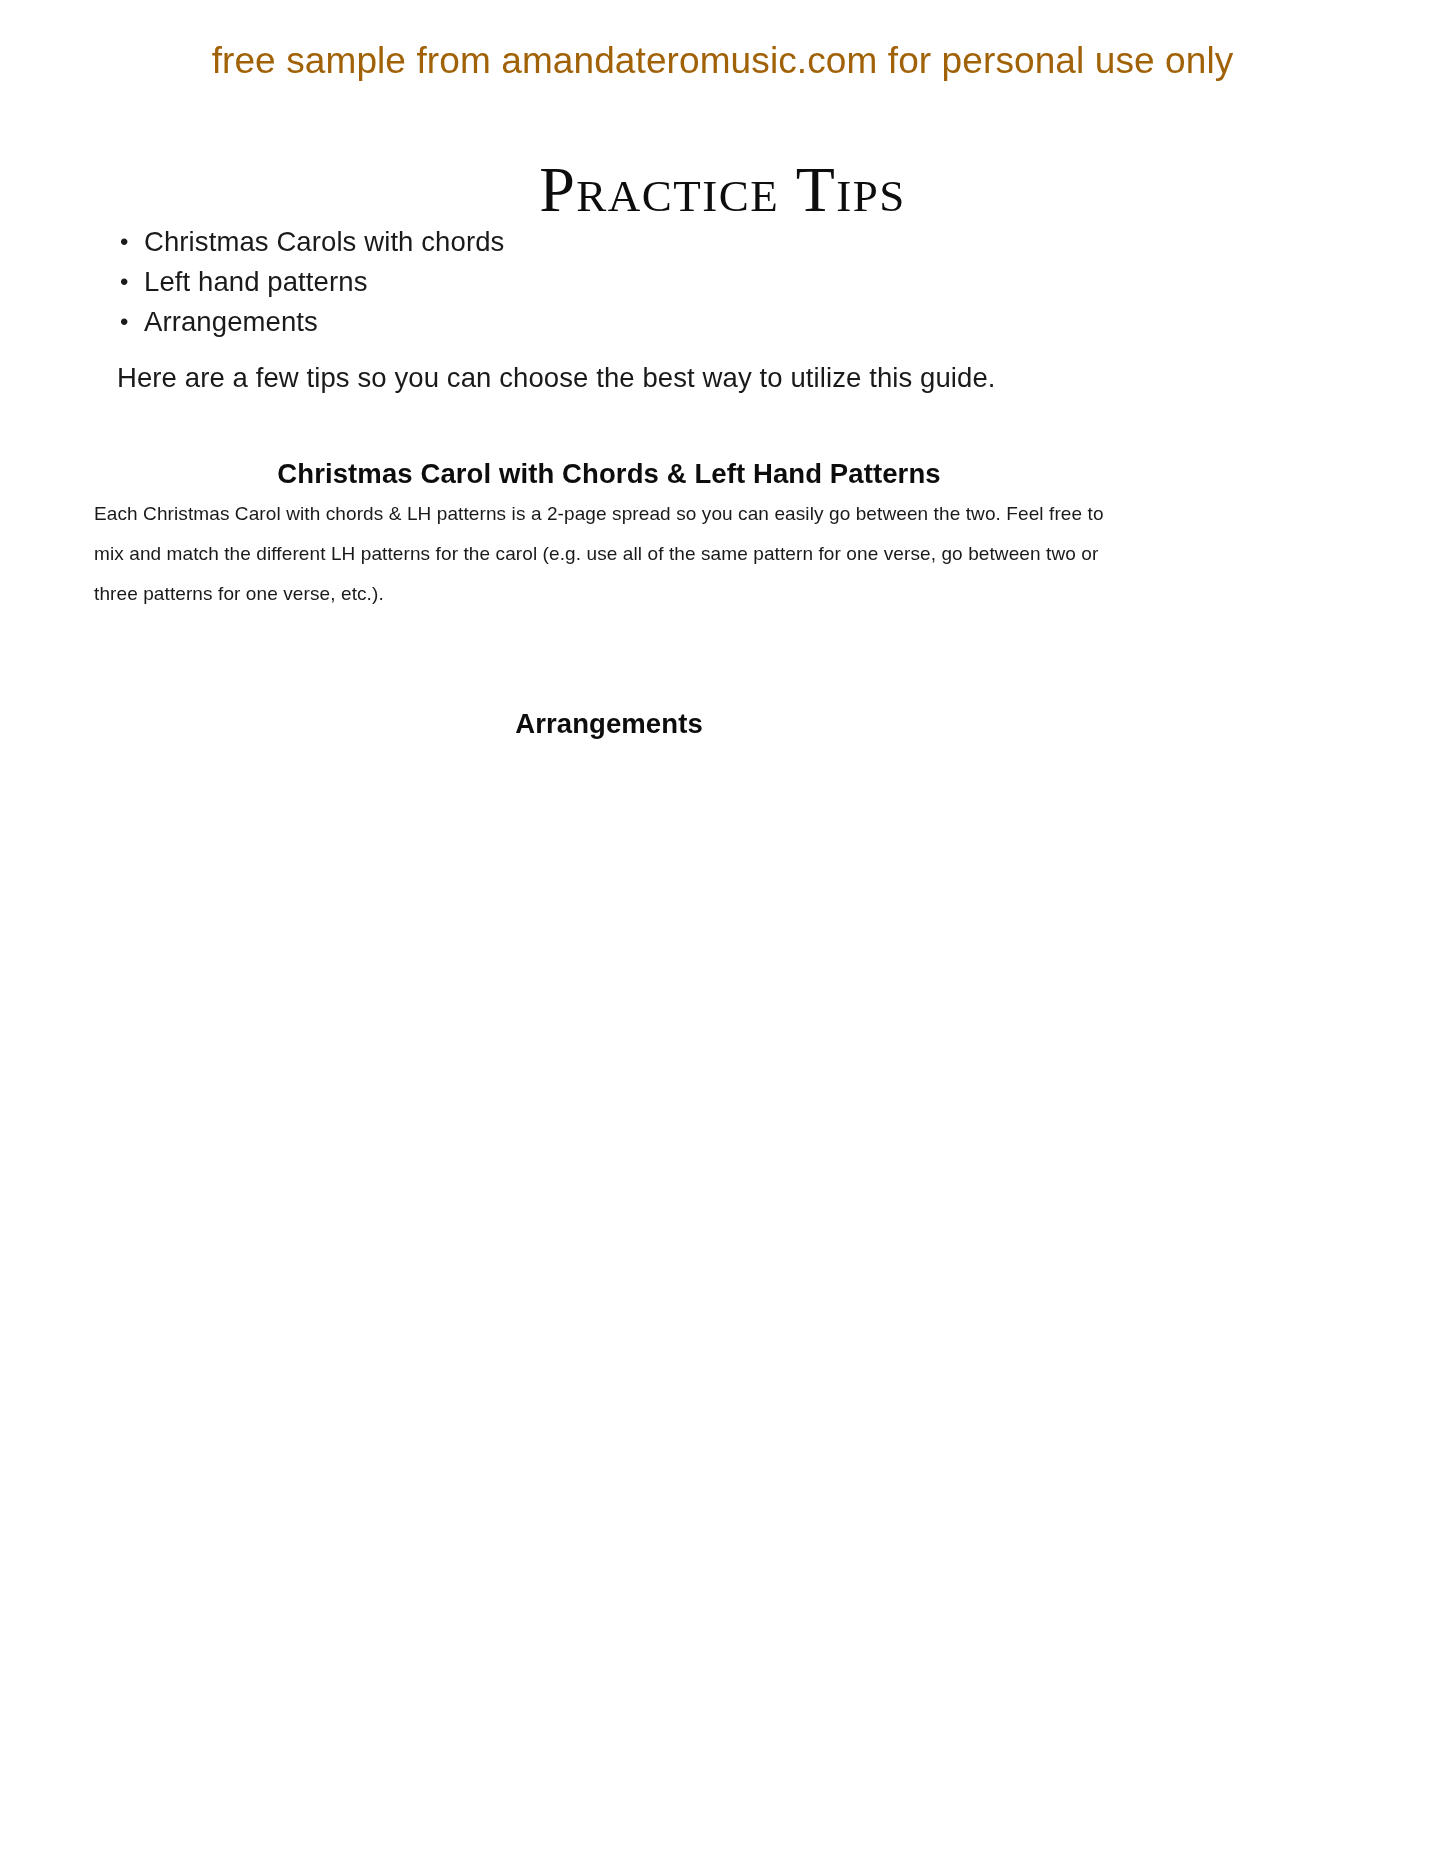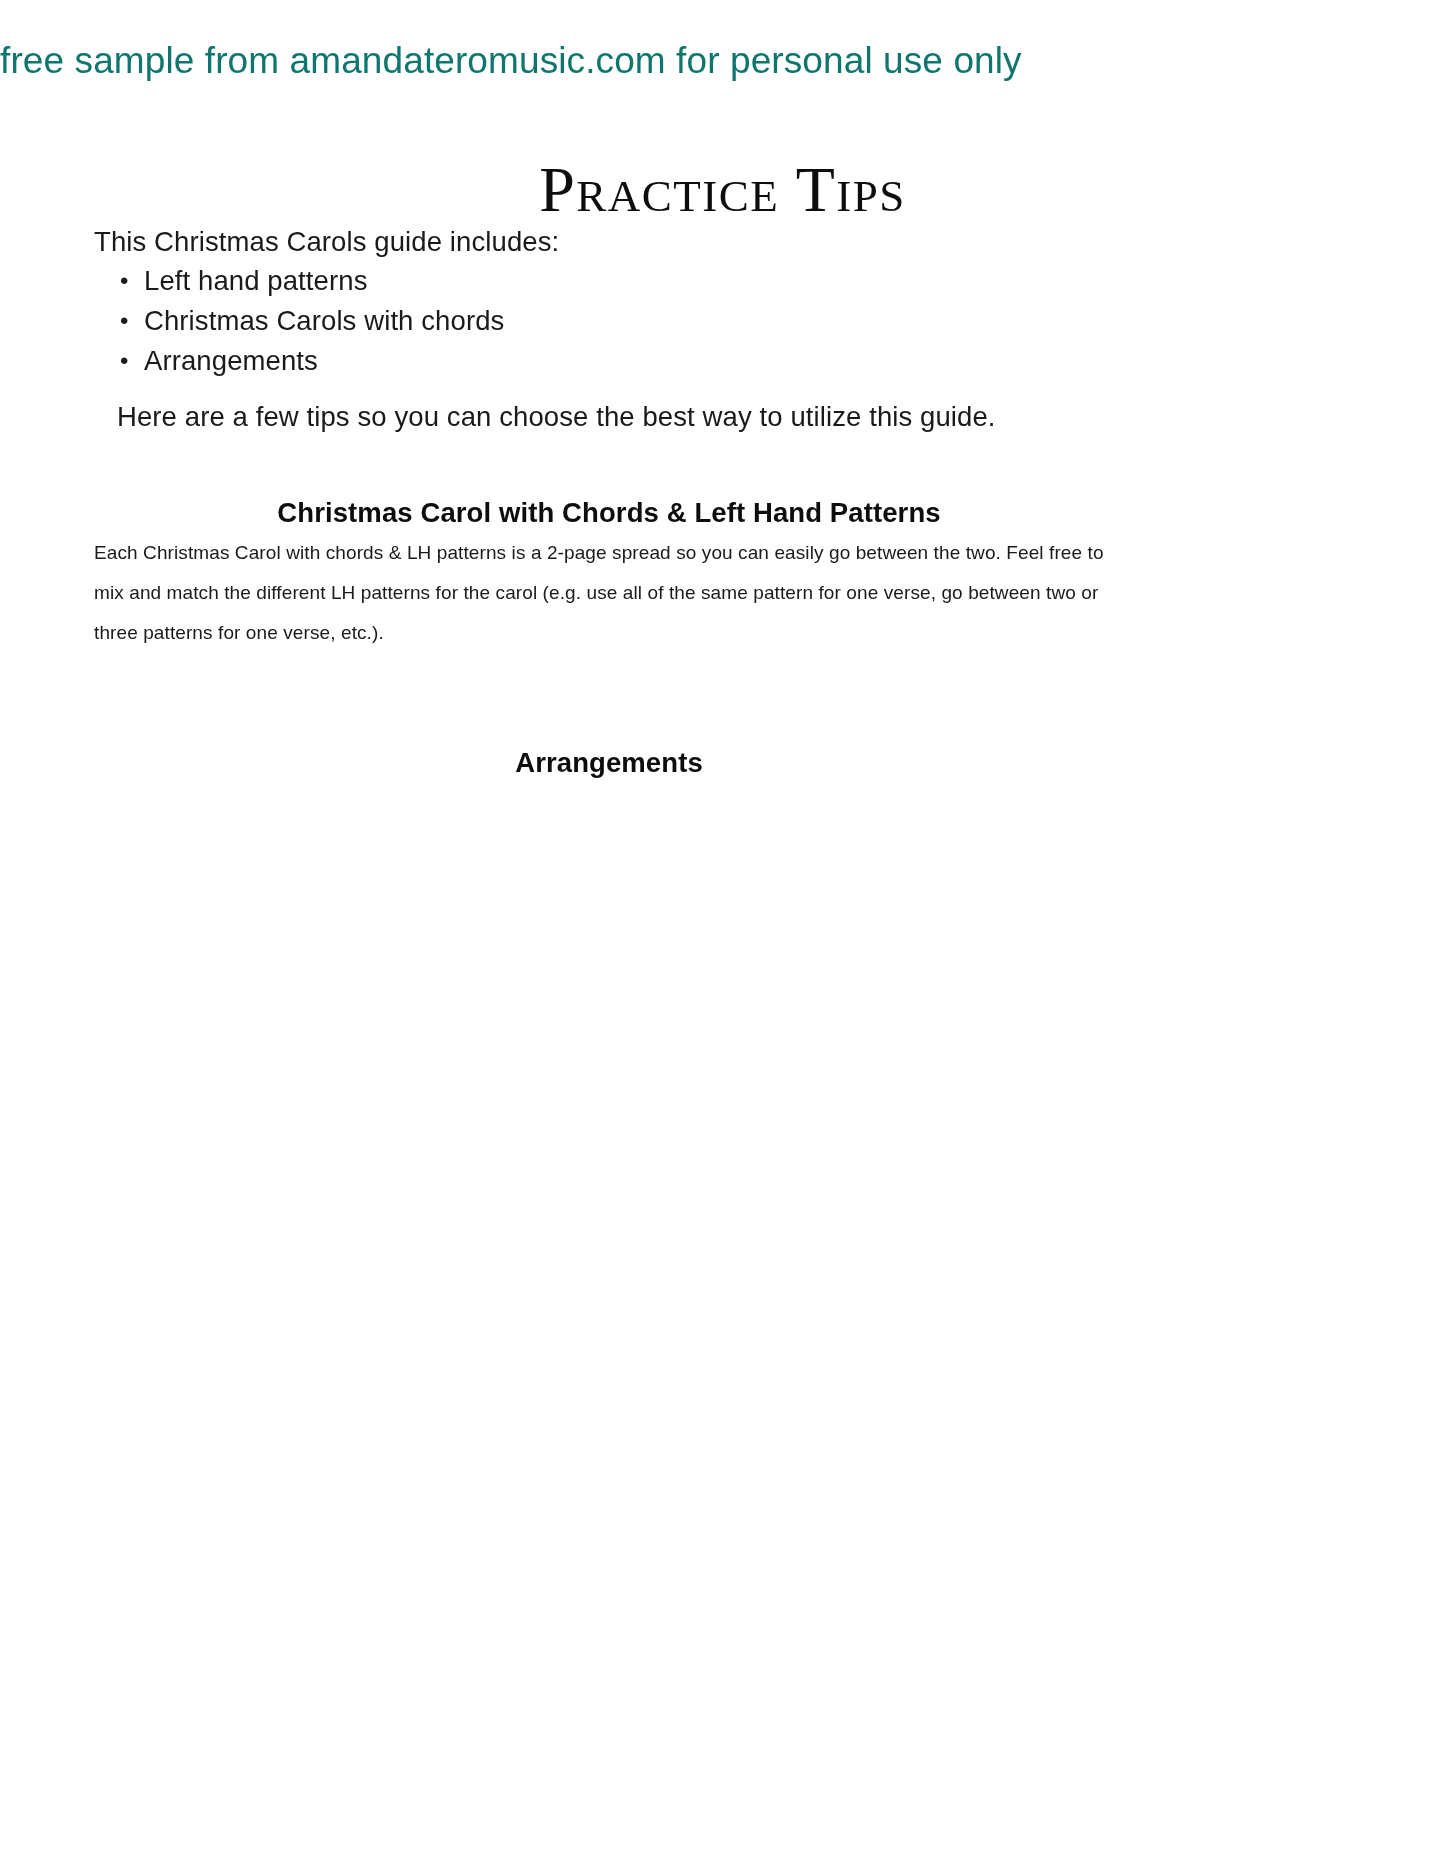--- a/index.html
+++ b/index.html
@@ -20,25 +20,25 @@
     height: 1871px;
     background: #ffffff;
     box-sizing: border-box;
     overflow: hidden;
   }
   .watermark {
     position: absolute;
     left: 0;
     right: 0;
     top: 40px;
-    text-align: left;
+    text-align: center;
     font-family: "Liberation Sans", sans-serif;
     font-size: 37px;
     font-weight: 400;
-    color: #0f766e;
+    color: #a16207;
     letter-spacing: 0.1px;
     white-space: nowrap;
   }
   .doc-title {
     position: absolute;
     left: 0;
     right: 0;
     top: 112px;
     text-align: center;
     font-family: "Liberation Serif", serif;
@@ -112,25 +112,24 @@
 <body>
 
 <div class="page">
 
   <div class="watermark">free sample from amandateromusic.com for personal use only</div>
 
   <h1 class="doc-title">Practice Tips</h1>
 
   <div class="content">
 
-    <p class="intro-line">This Christmas Carols guide includes:</p>
 
     <ul class="includes-list">
+      <li><span>Christmas Carols with chords</span></li>
       <li><span>Left hand patterns</span></li>
-      <li><span>Christmas Carols with chords</span></li>
       <li><span>Arrangements</span></li>
     </ul>
 
     <p class="after-list"> Here are a few tips so you can choose the best way to utilize this guide.</p>
 
     <div class="gap-lg"></div>
 
     <h2 class="section-heading">Christmas Carol with Chords &amp; Left Hand Patterns</h2>
 
     <p class="para">Each Christmas Carol with chords &amp; LH patterns is a 2-page spread so you can easily go between the two. Feel free to mix and match the different LH patterns for the carol (e.g. use all of the same pattern for one verse, go between two or three patterns for one verse, etc.).</p>

